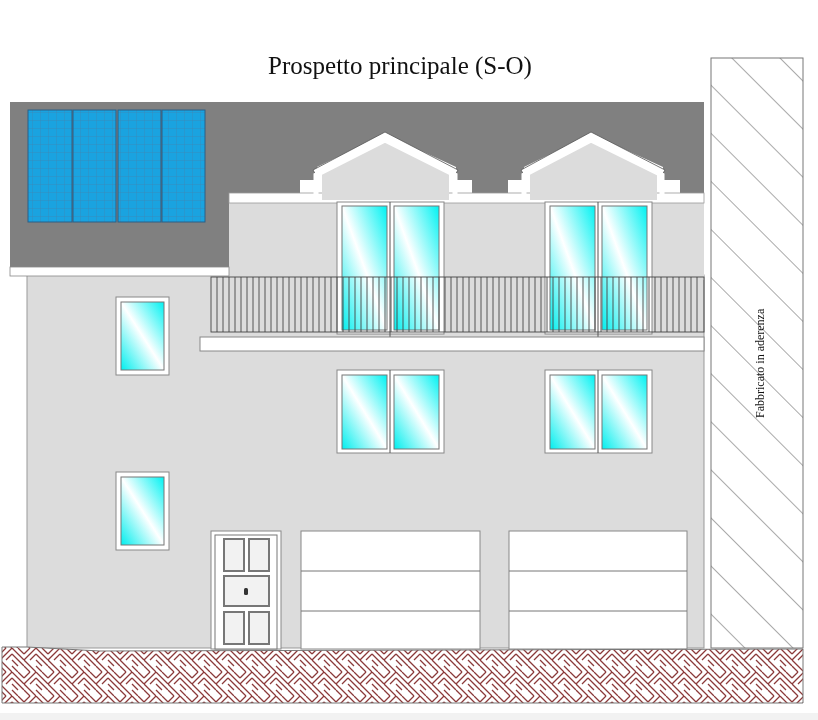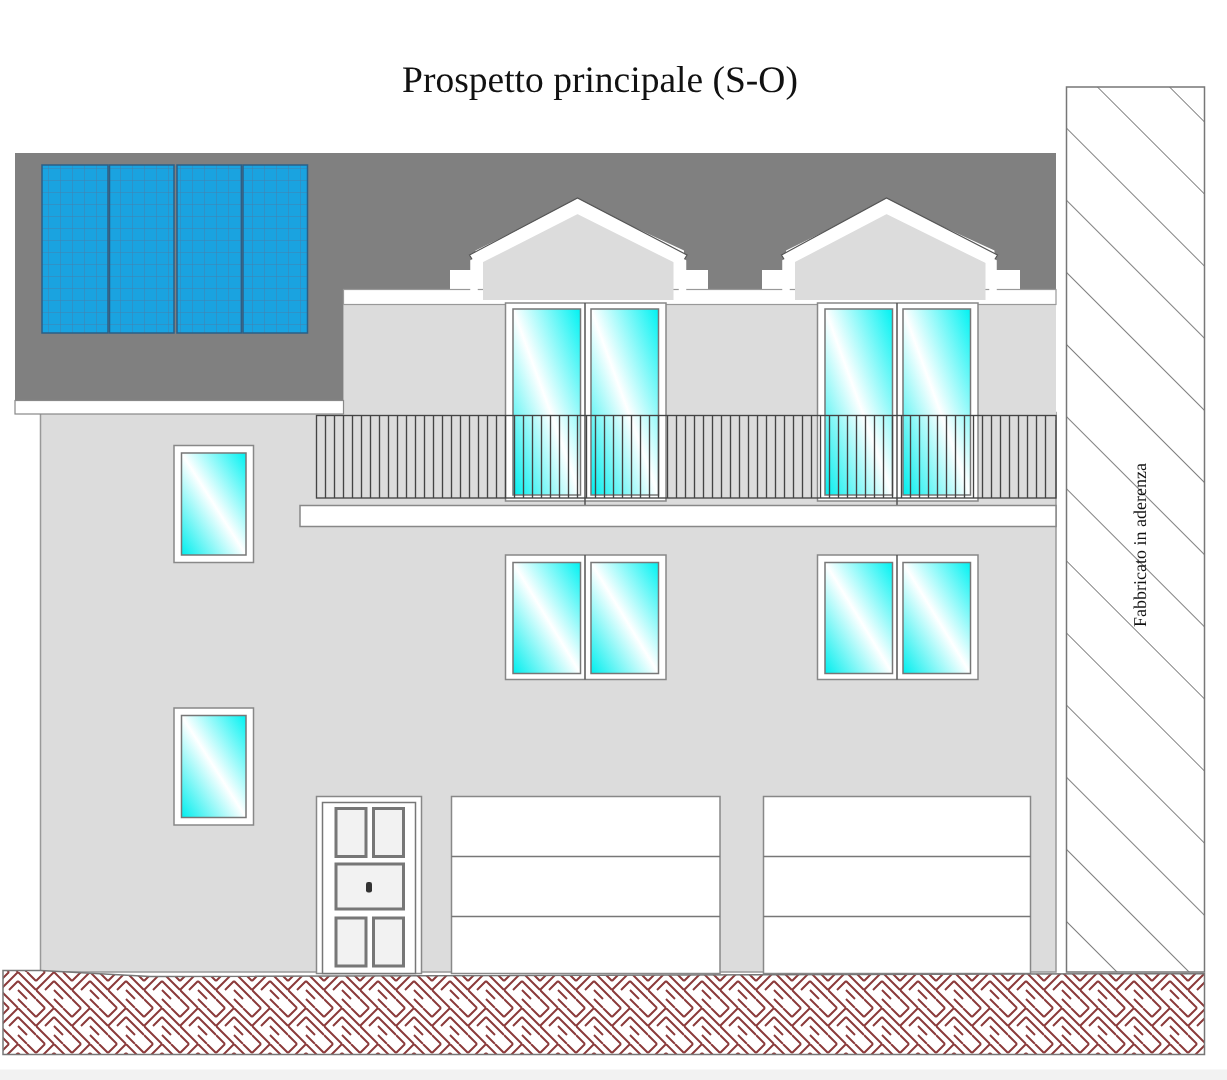--- a/index.html
+++ b/index.html
@@ -1,17 +1,17 @@
 <!DOCTYPE html>
 <html><head>
 <meta charset="utf-8">
 <style>
   html,body{margin:0;padding:0;background:#ffffff;}
   body{width:818px;height:720px;overflow:hidden;position:relative;font-family:"Liberation Serif","DejaVu Serif",serif;}
-  #title{position:absolute;left:0;top:40px;width:800px;text-align:center;font-size:25px;color:#111;font-family:"Liberation Serif",serif;}
+  #title{position:absolute;left:0;top:52px;width:800px;text-align:center;font-size:25px;color:#111;font-family:"Liberation Serif",serif;}
   svg{position:absolute;left:0;top:0;}
   .vlabel{font-family:"Liberation Serif",serif;font-size:12px;fill:#111;}
   #bottom-bar{position:absolute;left:0;top:713px;width:818px;height:7px;background:#f2f2f2;}
 </style>
 </head>
 <body>
 
 <div id="title">Prospetto principale (S-O)</div>
 
 <svg width="818" height="720" viewBox="0 0 818 720">

